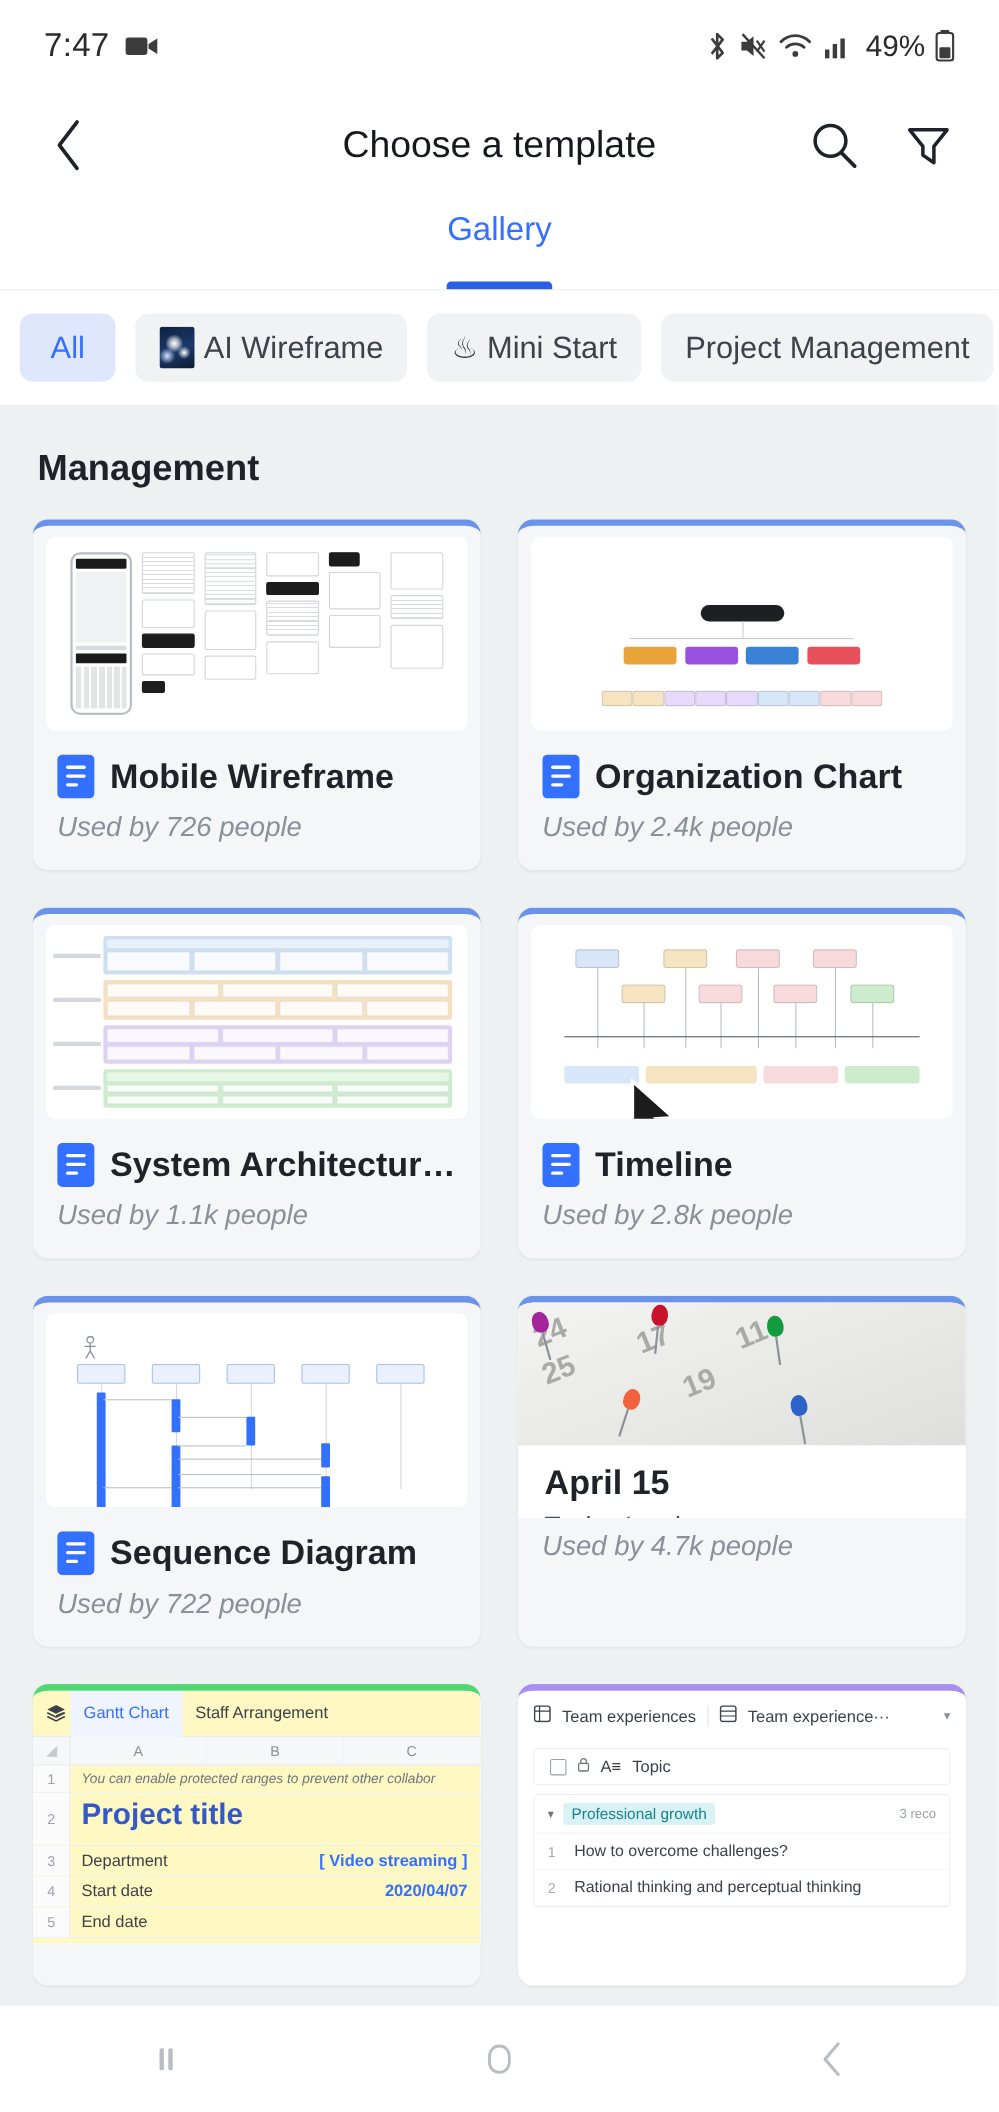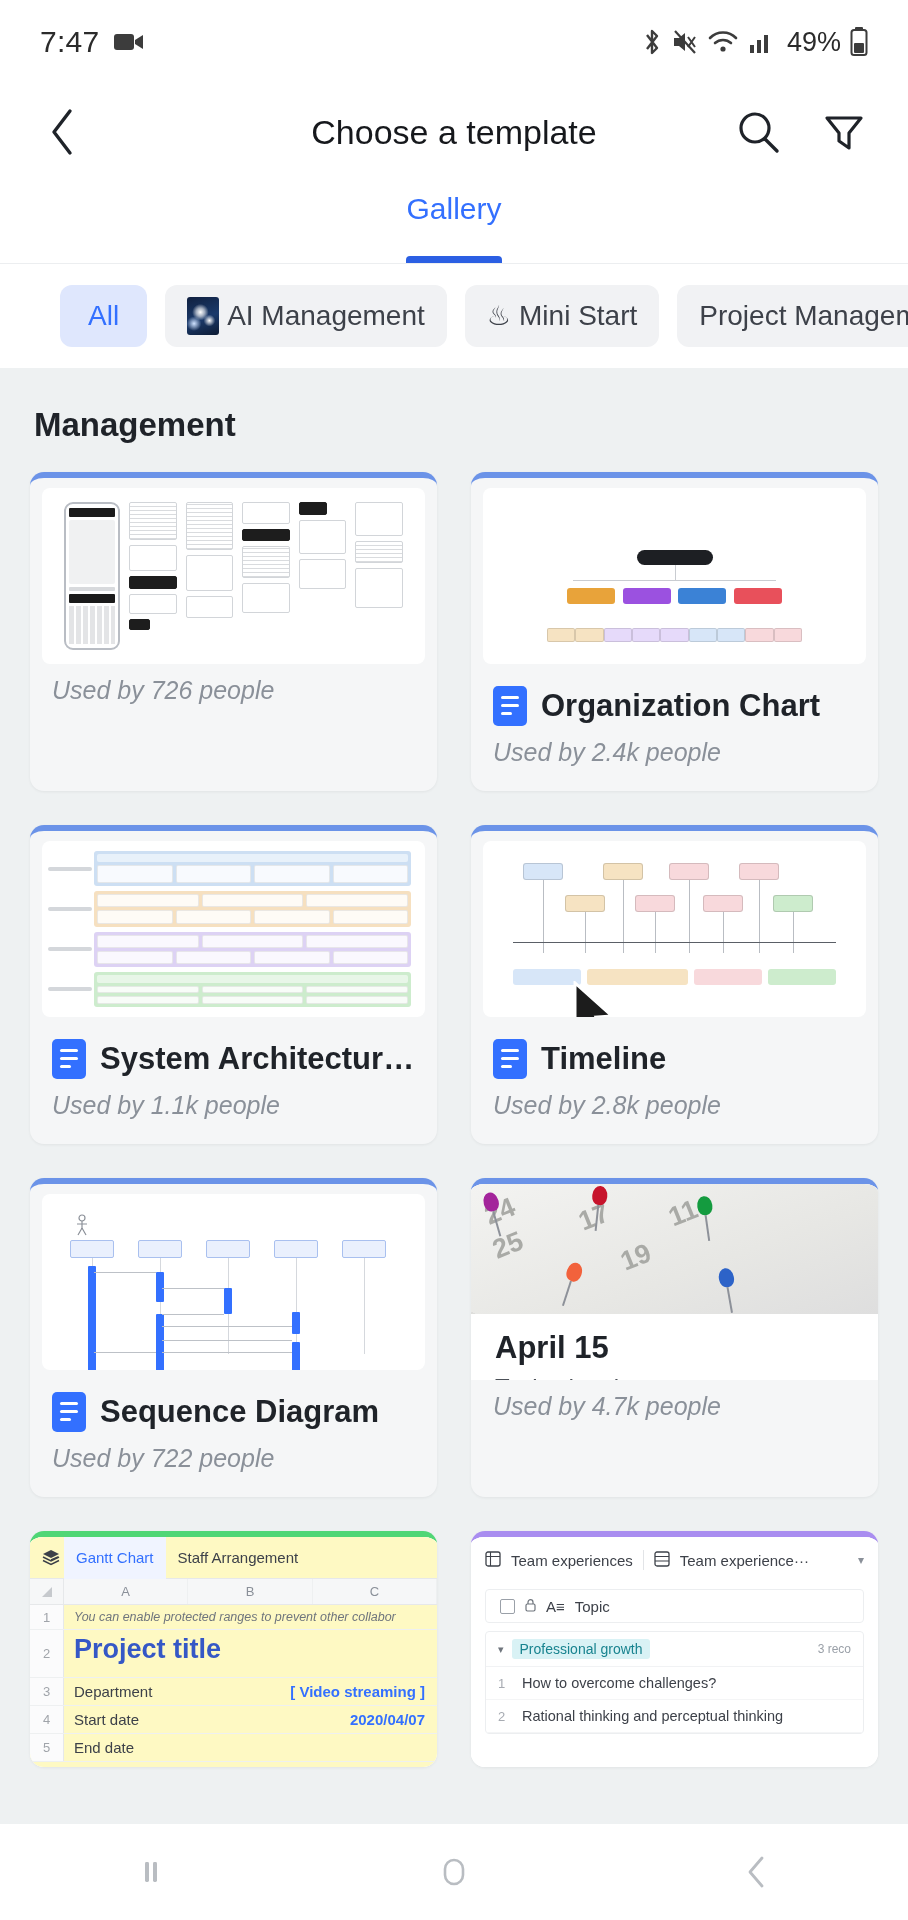--- a/index.html
+++ b/index.html
@@ -61,21 +61,21 @@
   
   .chips {
     height: 104px; display: flex; align-items: center; gap: 18px;
     padding: 0 18px; background: #ffffff; overflow: hidden; white-space: nowrap;
   }
   .chip {
     display: inline-flex; align-items: center; gap: 8px;
     height: 62px; padding: 0 22px; border-radius: 12px;
     background: #f1f2f4; color: #3d4149; font-size: 28px; flex: none;
   }
-  .chip.selected { background: #dfe7fd; color: #3370ff; padding: 0 28px; margin-left: 42px; }
+  .chip.selected { background: #dfe7fd; color: #3370ff; padding: 0 28px; }
   .chip-emoji { font-size: 27px; line-height: 1; }
   .chip-img {
     width: 32px; height: 38px; flex: none; border-radius: 3px;
     background:
       radial-gradient(circle at 42% 40%, #ffffff 0%, rgba(255,255,255,.6) 14%, rgba(255,255,255,0) 28%),
       radial-gradient(circle at 70% 62%, #ffffff 0%, rgba(255,255,255,0) 18%),
       radial-gradient(circle at 22% 70%, #cfe2ff 0%, rgba(255,255,255,0) 20%),
       linear-gradient(160deg, #10203f 0%, #1b3a6b 55%, #0d1b33 100%);
   }
 
@@ -299,21 +299,21 @@
     <span>Gallery</span>
   </div>
 </div>
 
 <div class="chips">
   <div class="chip selected">
     <span>All</span>
   </div>
   <div class="chip">
     <span class="chip-img"></span>
-    <span>AI Management</span>
+    <span>AI Wireframe</span>
   </div>
   <div class="chip">
     <span class="chip-emoji">♨</span>
     <span>Mini Start</span>
   </div>
   <div class="chip">
     <span>Project Management</span>
   </div>
 </div>
 
@@ -354,20 +354,29 @@
             <div class="wf-box fill" style="height:13px;width:60%"></div>
             <div class="wf-box" style="height:34px"></div>
             <div class="wf-box" style="height:30px"></div>
           </div>
           <div class="wf-col">
             <div class="wf-box" style="height:34px"></div>
             <div class="wf-box lines" style="height:22px"></div>
             <div class="wf-box" style="height:40px"></div>
           </div>
         </div>
+      </div>
+      <div class="card-label">
+        <svg class="doc-icon" viewBox="0 0 34 40">
+          <rect x="0" y="0" width="34" height="40" rx="5" fill="#3370ff"></rect>
+          <rect x="8" y="10" width="18" height="3" rx="1.5" fill="#ffffff"></rect>
+          <rect x="8" y="18" width="18" height="3" rx="1.5" fill="#ffffff"></rect>
+          <rect x="8" y="26" width="11" height="3" rx="1.5" fill="#ffffff"></rect>
+        </svg>
+        <div class="card-title">Mobile Wireframe</div>
       </div>
       <div class="card-sub">Used by 726 people</div>
     </div>
 
     <div class="card">
       <div class="thumb">
         <div class="org">
           <div class="org-root"></div>
           <div class="org-line-v"></div>
           <div class="org-line-h"></div>
@@ -651,21 +660,21 @@
           </div>
           <div class="ss-row">
             <div class="ss-rownum">5</div>
             <div class="ss-cell ss-k">End date</div>
           </div>
         </div>
       </div>
     </div>
 
     <div class="card purple">
-      <div class="thumb flush" style="height:230px">
+      <div class="thumb flush" style="height:268px">
         <div class="bt">
           <div class="bt-tabs">
             <span>
               <svg width="16" height="16" viewBox="0 0 16 16">
                   <rect x="1" y="1" width="14" height="14" rx="2" fill="none" stroke="#3d4149" stroke-width="1.3"></rect>
                   <path d="M5.5 1 L5.5 15 M1 5.5 L15 5.5" stroke="#3d4149" stroke-width="1.1"></path>
                 </svg>
             </span>
             <span>Team experiences</span>
             <span class="bt-div"></span>

